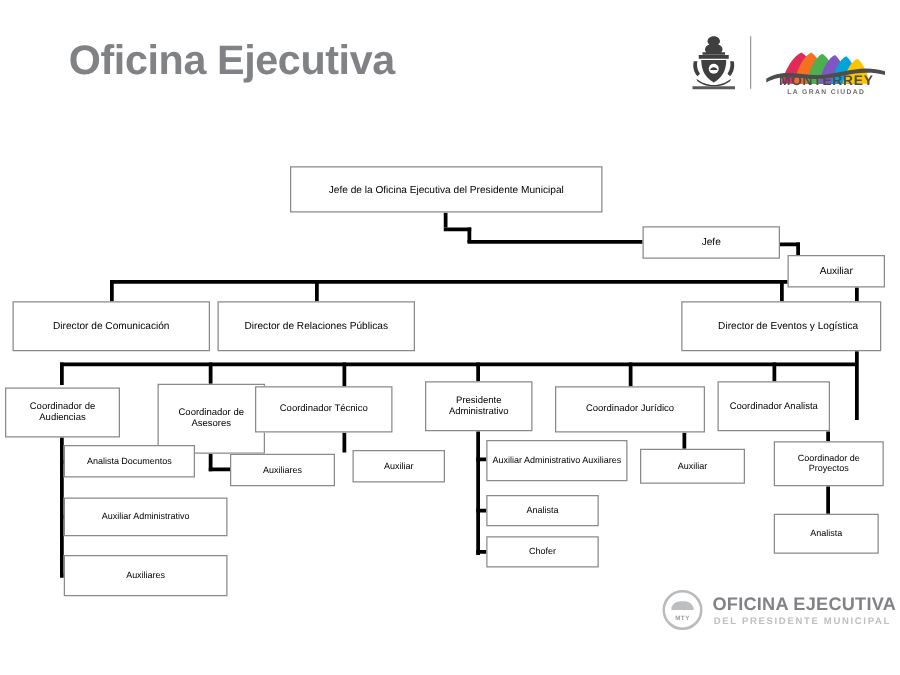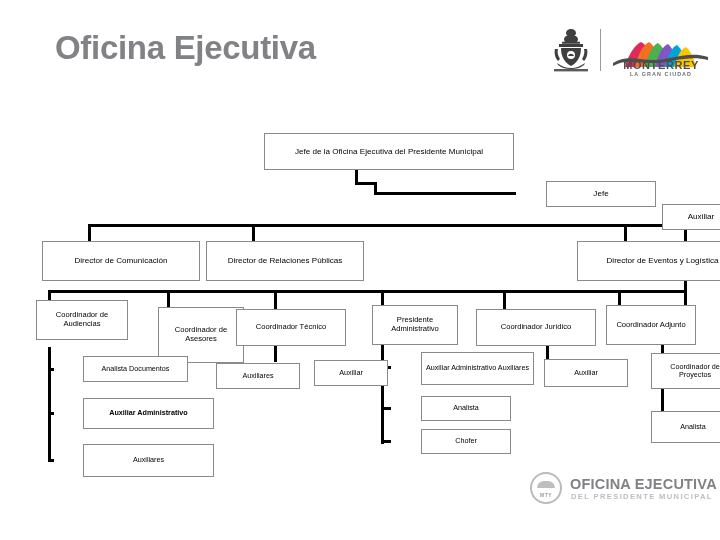--- a/index.html
+++ b/index.html
@@ -30,21 +30,21 @@
     position:absolute;left:60px;top:44px;width:100px;text-align:center;
     font-size:5.4px;font-weight:bold;color:#6d6e71;letter-spacing:1.1px;
   }
 
   
   .node{
     position:absolute;box-sizing:border-box;
     border:1px solid #8a8a8a;background:#ffffff;
     display:flex;align-items:center;justify-content:center;
     text-align:center;color:#000000;line-height:1.18;
-    font-size:8.1px;padding:1px 3px;margin-left:32px;
+    font-size:8.1px;padding:1px 3px;
   }
   .node.sm{font-size:7.6px;}
   .node.xs{font-size:7.2px;}
 
   
   .ln{position:absolute;background:#000000;}
   .lnv{width:3px;}
   .lnh{height:3px;}
 
   
@@ -164,57 +164,57 @@
       </div>
       <div class="node" style="left: 10px; top: 241px; width: 158px; height: 40px;">
         <span>Director  de Comunicación</span>
       </div>
       <div class="node" style="left: 174px; top: 241px; width: 158px; height: 40px;">
         <span>Director de Relaciones Públicas</span>
       </div>
       <div class="node" style="left: 545px; top: 241px; width: 160px; height: 40px; padding-left: 14px;">
         <span>Director de Eventos y Logística</span>
       </div>
-      <div class="node sm" style="left: 4px; top: 300px; width: 92px; height: 40px;">
+      <div class="node sm" style="left: 4px; top: 310px; width: 92px; height: 40px;">
         <span>Coordinador de Audiencias</span>
       </div>
       <div class="node sm" style="left: 126px; top: 307px; width: 86px; height: 56px;">
         <span>Coordinador de Asesores</span>
       </div>
       <div class="node sm" style="left: 204px; top: 309px; width: 110px; height: 37px;">
         <span>Coordinador Técnico</span>
       </div>
       <div class="node sm" style="left: 340px; top: 305px; width: 86px; height: 40px;">
         <span>Presidente Administrativo</span>
       </div>
       <div class="node sm" style="left: 444px; top: 309px; width: 120px; height: 37px;">
         <span>Coordinador Jurídico</span>
       </div>
       <div class="node sm" style="left: 574px; top: 305px; width: 90px; height: 40px;">
-        <span>Coordinador Adjunto</span>
+        <span>Coordinador Analista</span>
       </div>
       <div class="node xs" style="left: 51px; top: 356px; width: 105px; height: 26px;">
         <span>Analista Documentos</span>
       </div>
       <div class="node xs" style="left: 184px; top: 363px; width: 84px; height: 26px;">
         <span>Auxiliares</span>
       </div>
       <div class="node xs" style="left: 282px; top: 360px; width: 74px; height: 26px;">
         <span>Auxiliar</span>
       </div>
       <div class="node xs" style="left: 389px; top: 352px; width: 113px; height: 33px;">
         <span>Auxiliar Administrativo Auxiliares</span>
       </div>
       <div class="node xs" style="left: 512px; top: 359px; width: 84px; height: 28px;">
         <span>Auxiliar</span>
       </div>
       <div class="node xs" style="left: 619px; top: 353px; width: 88px; height: 36px;">
         <span>Coordinador de Proyectos</span>
       </div>
-      <div class="node xs" style="left: 51px; top: 398px; width: 131px; height: 31px; font-weight: bold;">
+      <div class="node xs" style="left: 51px; top: 398px; width: 131px; height: 31px;">
         <span>Auxiliar Administrativo</span>
       </div>
       <div class="node xs" style="left: 389px; top: 396px; width: 90px; height: 25px;">
         <span>Analista</span>
       </div>
       <div class="node xs" style="left: 619px; top: 411px; width: 84px; height: 32px;">
         <span>Analista</span>
       </div>
       <div class="node xs" style="left: 389px; top: 429px; width: 90px; height: 25px;">
         <span>Chofer</span>

